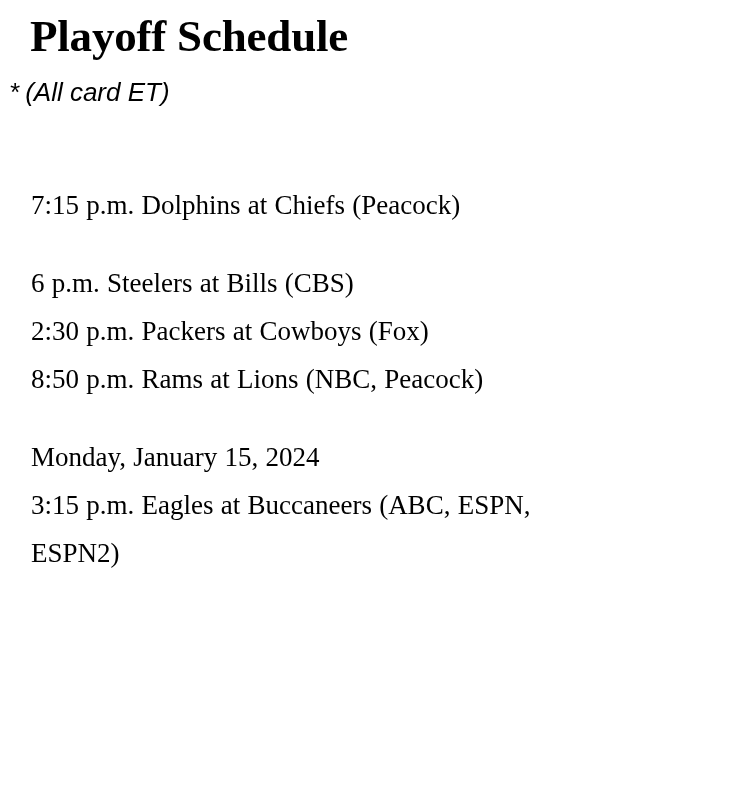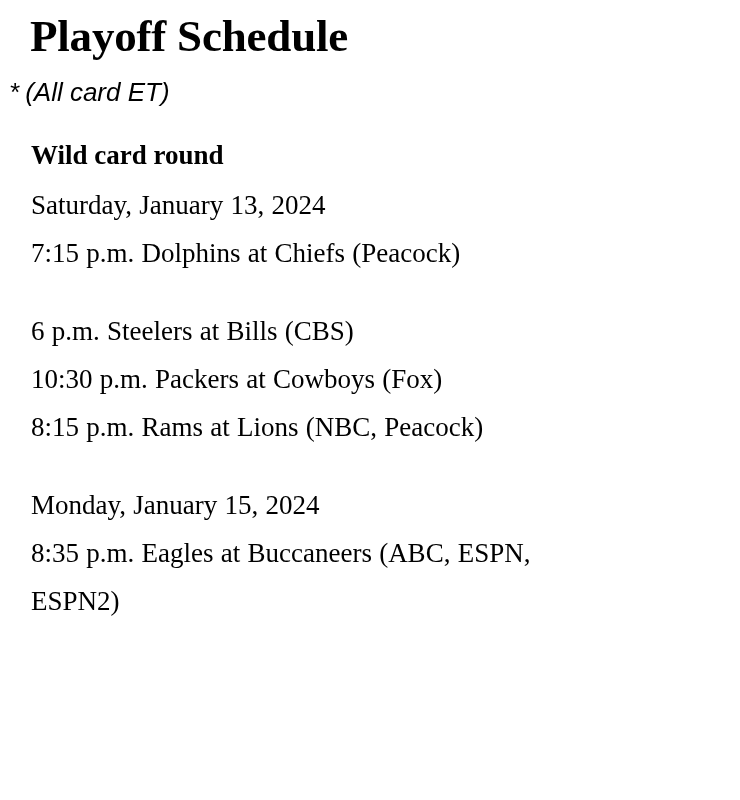--- a/index.html
+++ b/index.html
@@ -102,32 +102,30 @@
 <body>
 
 <div id="page">
 
   <h1 class="page-title">Playoff Schedule</h1>
 
   <p class="times-note">
     <span class="asterisk">*</span><span>(All card ET)</span>
   </p>
 
-  <h2 class="round-heading">Wild card round</h2>
 
   <div class="schedule-body">
 
   <div class="day-block">
-        <p class="day-date">Saturday, January 13, 2024</p>
         <p class="game-line">7:15 p.m. Dolphins at Chiefs (Peacock)</p>
       </div>
       <div class="day-block">
         <p class="game-line">6 p.m. Steelers at Bills (CBS)</p>
-        <p class="game-line">10:30 p.m. Packers at Cowboys (Fox)</p>
-        <p class="game-line">8:15 p.m. Rams at Lions (NBC, Peacock)</p>
+        <p class="game-line">2:30 p.m. Packers at Cowboys (Fox)</p>
+        <p class="game-line">8:50 p.m. Rams at Lions (NBC, Peacock)</p>
       </div>
       <div class="day-block">
         <p class="day-date">Monday, January 15, 2024</p>
-        <p class="game-line">8:35 p.m. Eagles at Buccaneers (ABC, ESPN, ESPN2)</p>
+        <p class="game-line">3:15 p.m. Eagles at Buccaneers (ABC, ESPN, ESPN2)</p>
       </div>
     </div>
 
 </div>
 
 </body></html>

